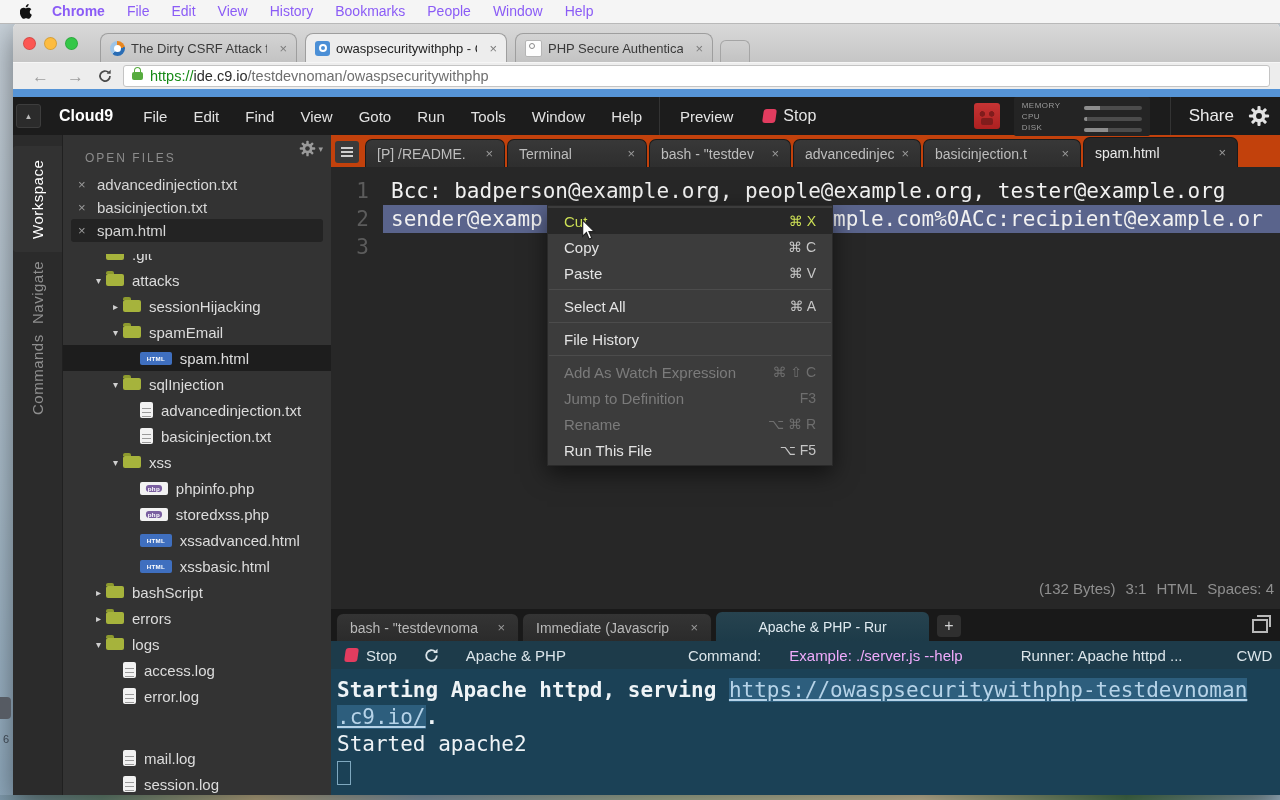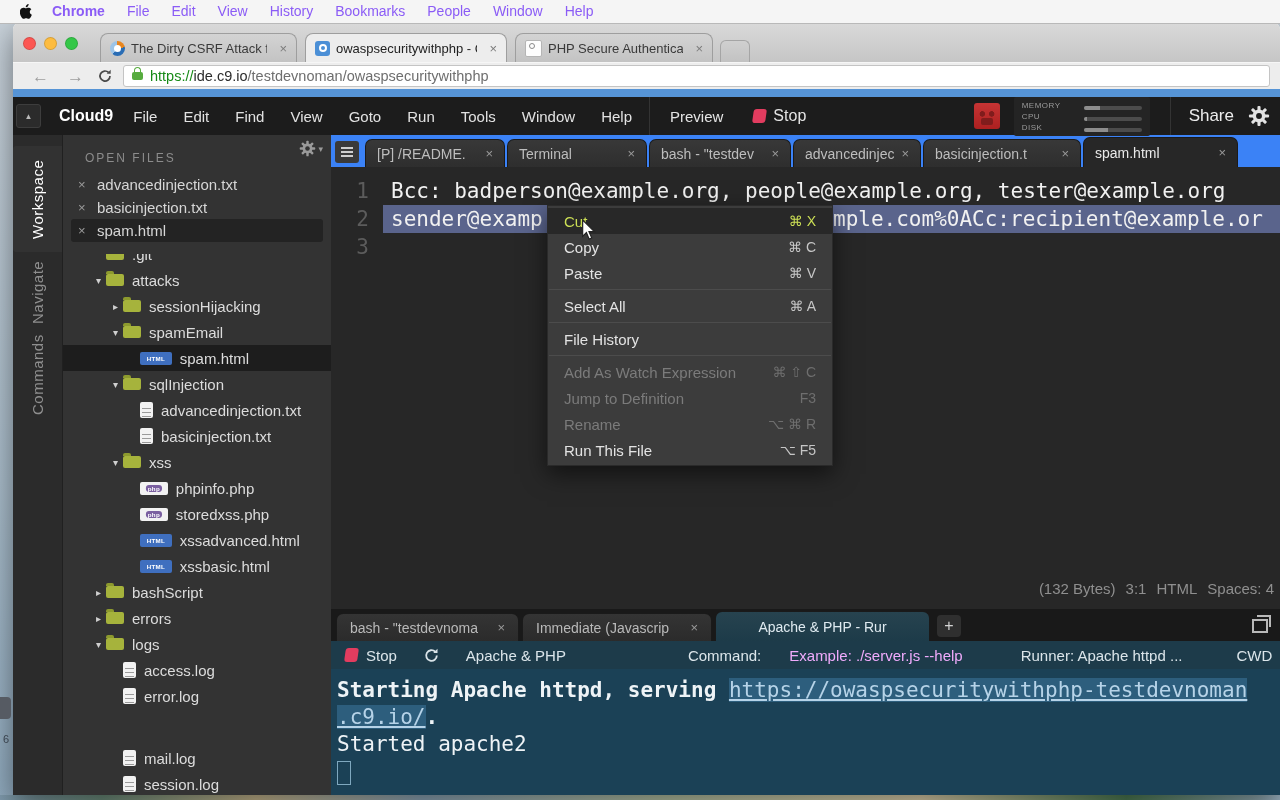--- a/index.html
+++ b/index.html
@@ -42,21 +42,21 @@
   .lock::before{content:"";position:absolute;left:2px;top:-5px;width:5px;height:5px;border:1.5px solid #57ac3f;
                 border-bottom:none;border-radius:4px 4px 0 0}
   .scheme{color:#168a16}
   .host{color:#2b2b2b}
   .path{color:#6e6e6e}
   .bluestrip{height:8px;background:var(--bluestrip,#5694d6)}
   
   .c9bar{height:38px;background:#1c1c1c;display:flex;align-items:center;color:#e4e4e4;position:relative}
   .collapse-btn{width:23px;height:22px;margin:0 8px 0 3px;background:#2b2b2b;border:1px solid #3d3d3d;border-radius:3px;
                 color:#b9b9b9;font-size:8px;display:flex;align-items:center;justify-content:center}
-  .brand{font-weight:bold;font-size:16px;color:#fff;margin:0 7px 0 10px}
+  .brand{font-weight:bold;font-size:16px;color:#fff;margin:0 17px 0 10px}
   .c9item{font-size:15px;color:#e2e2e2;padding:0 13px}
   .vsep{width:1px;height:38px;background:#333;margin:0 4px}
   .preview{font-size:15px;padding:0 16px}
   .stopgrp{display:flex;align-items:center;gap:7px;padding:0 14px}
   .stopsq{width:13px;height:14px;background:var(--red,#e23c5f);border-radius:3px;transform:skewX(-8deg)}
   .spacer{flex:1}
   .c9red{width:26px;height:26px;border-radius:3px;margin-right:14px;position:relative;
          background:radial-gradient(circle at 32% 42%,#801c1c 0 2.5px,transparent 3px),
                     radial-gradient(circle at 68% 42%,#801c1c 0 2.5px,transparent 3px),
                     linear-gradient(#c63434,#ad2020)}
@@ -93,21 +93,21 @@
   .ic-txt{width:13px;height:16px;background:#f2f2f2;border-radius:2px;
           background-image:repeating-linear-gradient(#f2f2f2 0 3px,#9a9a9a 3px 4px);background-size:9px 14px;
           background-position:2px 3px;background-repeat:no-repeat}
   .badge{min-width:22px;height:13px;border-radius:2px;display:flex;align-items:center;justify-content:center;padding:0 1px}
   .badge span{font-size:10px;transform:scale(.62);font-weight:bold;color:#fff;letter-spacing:.5px}
   .b-html{background:#3f6fbf}
   .b-php{background:#f2f2f2}
   .b-php span{color:#fff;background:#7a5fa0;border-radius:5px;padding:0 3px;transform:scale(.62)}
   
   .main{flex:1;display:flex;flex-direction:column;min-width:0;background:#272727}
-  .ed-tabbar{height:32px;background:#3b82f6;display:flex;align-items:flex-end;padding-left:4px;flex:none}
+  .ed-tabbar{height:32px;background:#c2410c;display:flex;align-items:flex-end;padding-left:4px;flex:none}
   .tablist-btn{width:24px;height:22px;background:#3a3a3a;border-radius:3px;margin:0 6px 4px 0;
                display:flex;align-items:center;justify-content:center}
   .tablist-btn i{display:block;width:12px;height:2px;background:#cfcfcf;box-shadow:0 4px 0 #cfcfcf,0 -4px 0 #cfcfcf}
   .ed-tab{height:28px;display:flex;align-items:center;padding:0 11px;font-size:14px;color:#bdbdbd;
           background:linear-gradient(#383838,#2e2e2e);border-radius:7px 7px 0 0;margin-right:2px;
           border:1px solid #1a1a1a;border-bottom:none;box-sizing:border-box;white-space:nowrap;overflow:hidden}
   .ed-tab .x{margin-left:14px;color:#9a9a9a;font-size:13px}
   .ed-tab.active{background:#272727;color:#e9e9e9;height:30px}
   .editor{flex:1;position:relative;background:#272727;font-family:"DejaVu Sans Mono",monospace;overflow:hidden}
   .line{position:absolute;left:0;right:0;height:28px;line-height:28px;font-size:21px;color:#f1f1f1}

